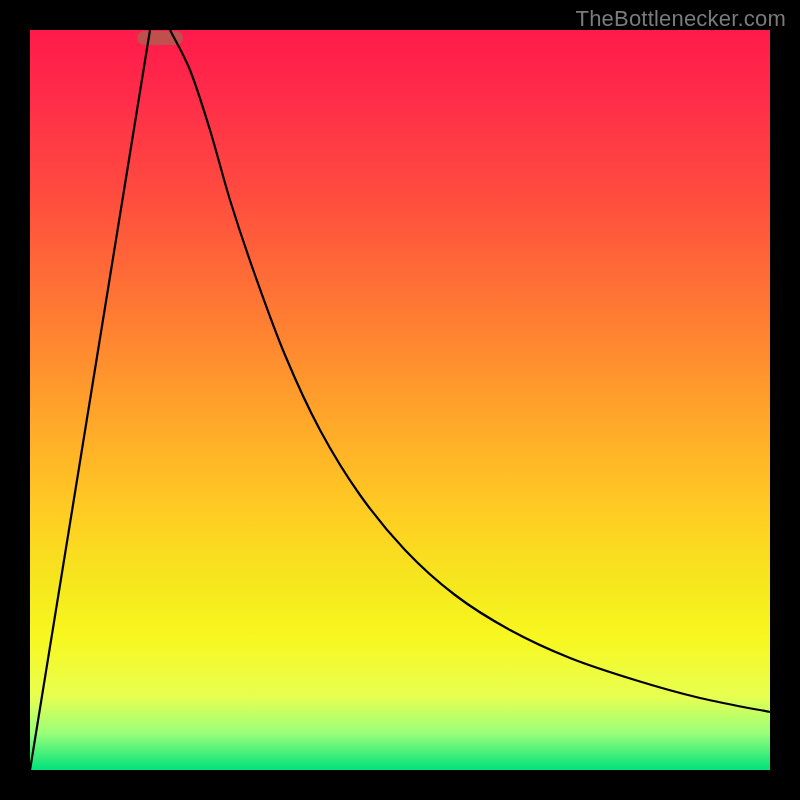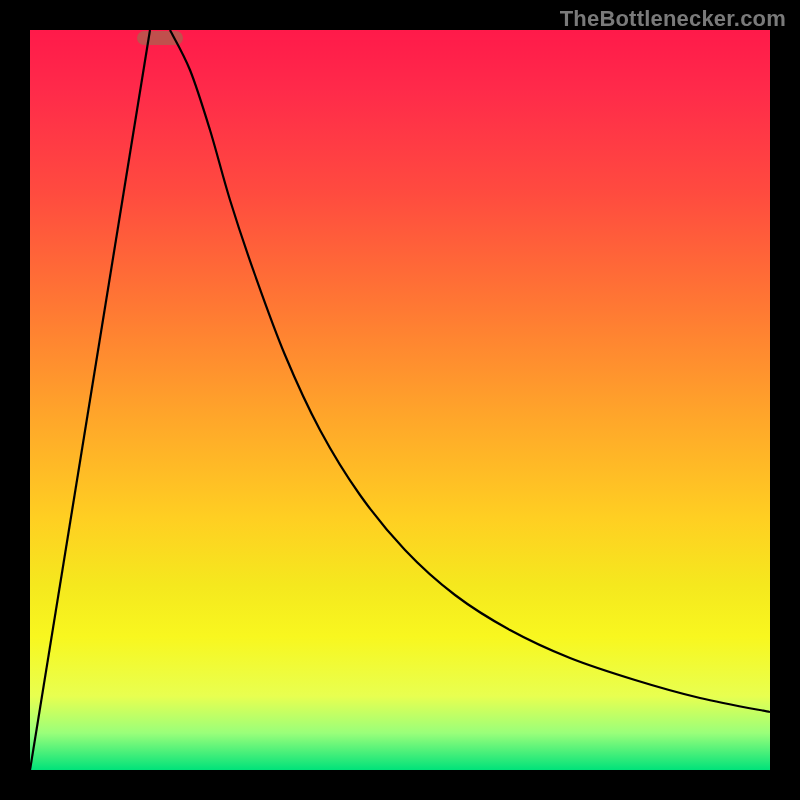--- a/index.html
+++ b/index.html
@@ -32,21 +32,21 @@
       #00e27a 100%
     );
   }
   .watermark {
     position: absolute;
     top: 6px;
     right: 14px;
     color: #7a7a7a;
     font-size: 22px;
     letter-spacing: 0.2px;
-    font-weight: 700;
+    font-weight: 400;
     z-index: 5;
   }
   .marker {
     position: absolute;
     width: 46px;
     height: 14px;
     border-radius: 7px;
     background: #c0504d;
     z-index: 2;
   }

